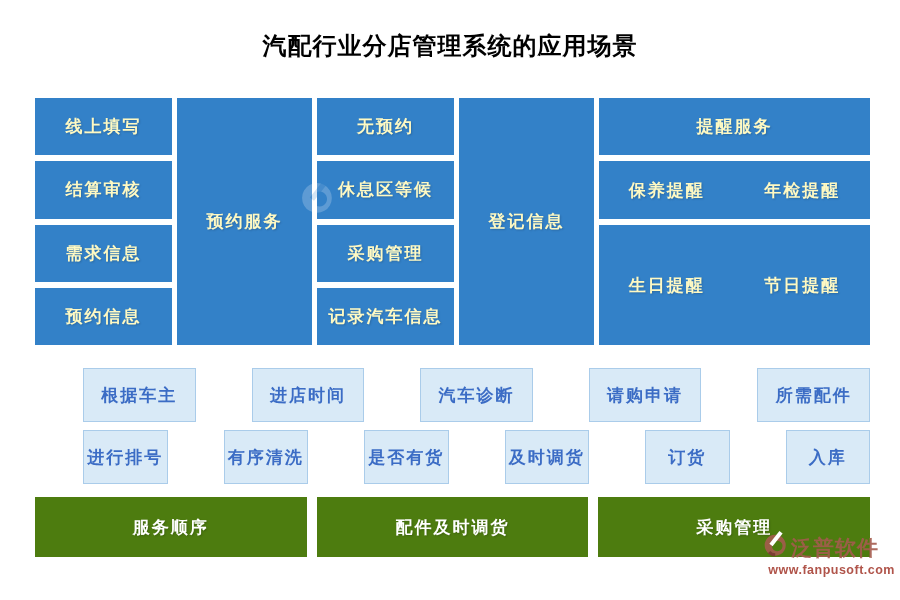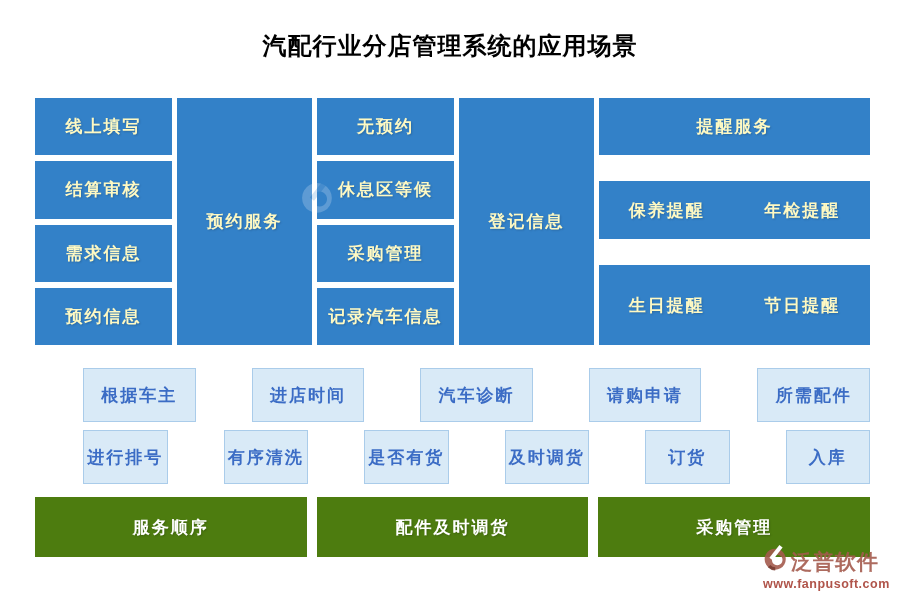--- a/index.html
+++ b/index.html
@@ -29,21 +29,21 @@
     background:#3381C8;color:#fef9c3;
     display:flex;align-items:center;justify-content:center;
     font-weight:bold;font-size:17px;letter-spacing:2px;
     text-shadow:1px 1px 2px rgba(0,0,0,0.18);
     text-align:center;
   }
   .col-steps .box{flex:1;}
   .col-tall .box{height:100%;}
 
   .reminder-header{height:57px;}
-  .reminder-row{display:flex;margin-top:20px;}
+  .reminder-row{display:flex;}
   .reminder-row .box{flex:1;height:58px;}
   .reminder-row-tall{flex:1;}
   .reminder-row-tall .box{height:auto;flex:1;}
 
   
   .process-grid{
     position:absolute;left:35px;top:368px;width:835px;
     display:flex;flex-direction:column;gap:8px;
   }
   .process-row{display:flex;gap:8px;}
@@ -61,32 +61,32 @@
   }
   .bbox{
     flex:1;height:60px;background:#4d7c0f;color:#fff;
     font-weight:bold;font-size:17px;letter-spacing:2px;
     display:flex;align-items:center;justify-content:center;
     text-shadow:1px 1px 2px rgba(0,0,0,0.2);
   }
 
   
   .logo{
-    position:absolute;right:5px;top:545px;width:132px;z-index:5;
+    position:absolute;right:5px;top:531px;width:132px;z-index:5;
     color:#A45B4E;
   }
   .logo-top{display:flex;align-items:center;gap:2px;}
   .logo-glyph{flex:0 0 auto;}
   .logo-name{
     font-size:21px;font-weight:bold;letter-spacing:1px;
     color:rgba(164,91,78,0.9);white-space:nowrap;
   }
   .logo-url{
     font-size:12.5px;font-weight:bold;color:#B0544A;
-    letter-spacing:0.5px;margin-top:-2px;text-align:left;white-space:nowrap;
+    letter-spacing:0.5px;margin-top:-2px;text-align:right;white-space:nowrap;
   }
 
   
   .watermark{
     position:absolute;left:301px;top:179px;z-index:4;opacity:0.38;
     pointer-events:none;
   }
 </style>
 </head>
 <body>

